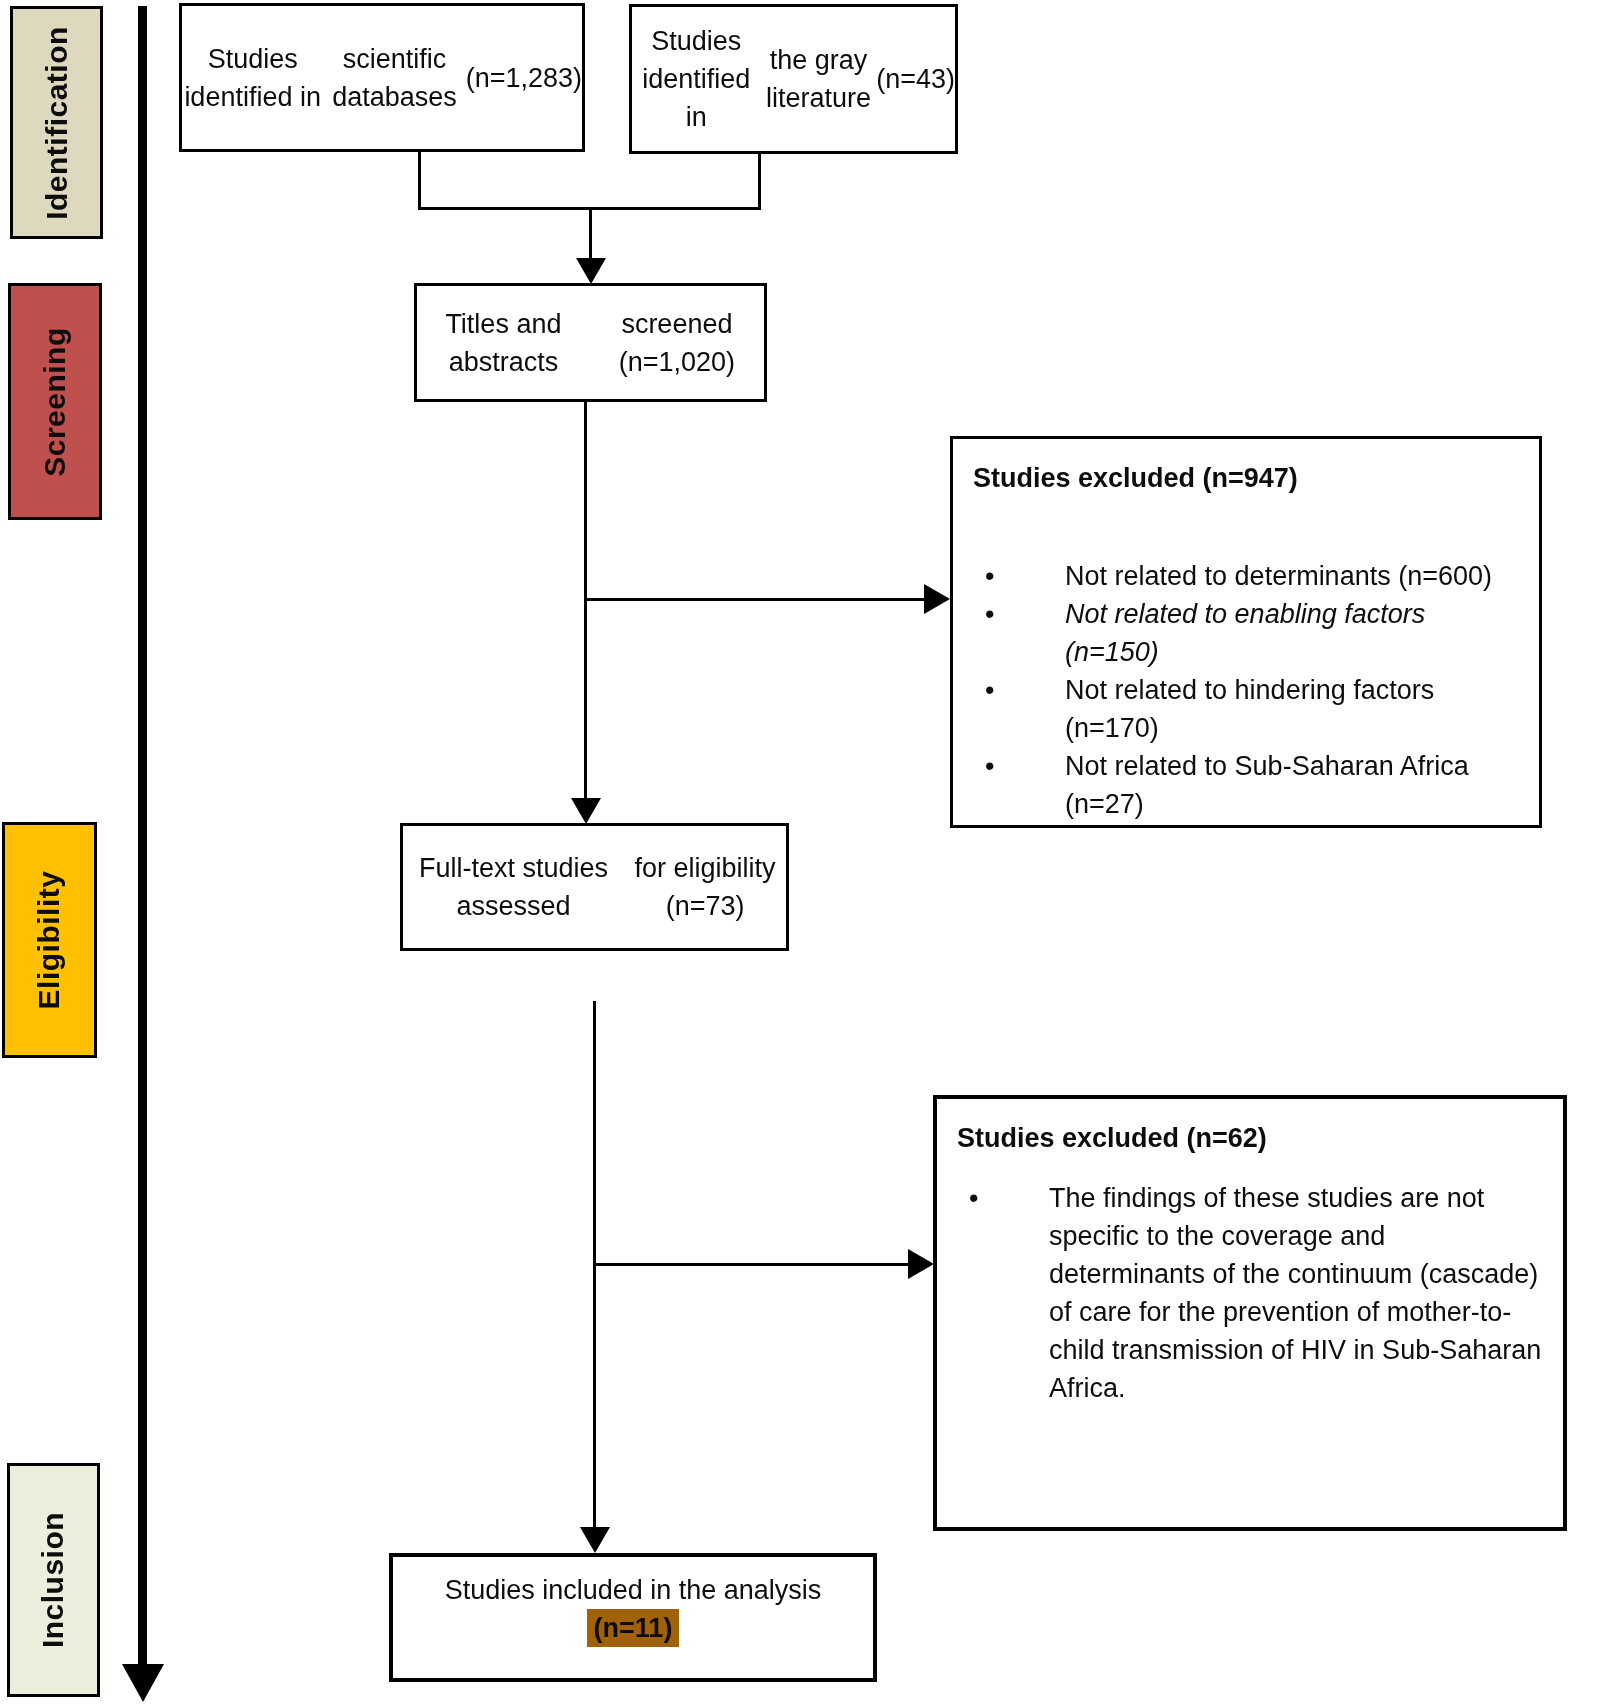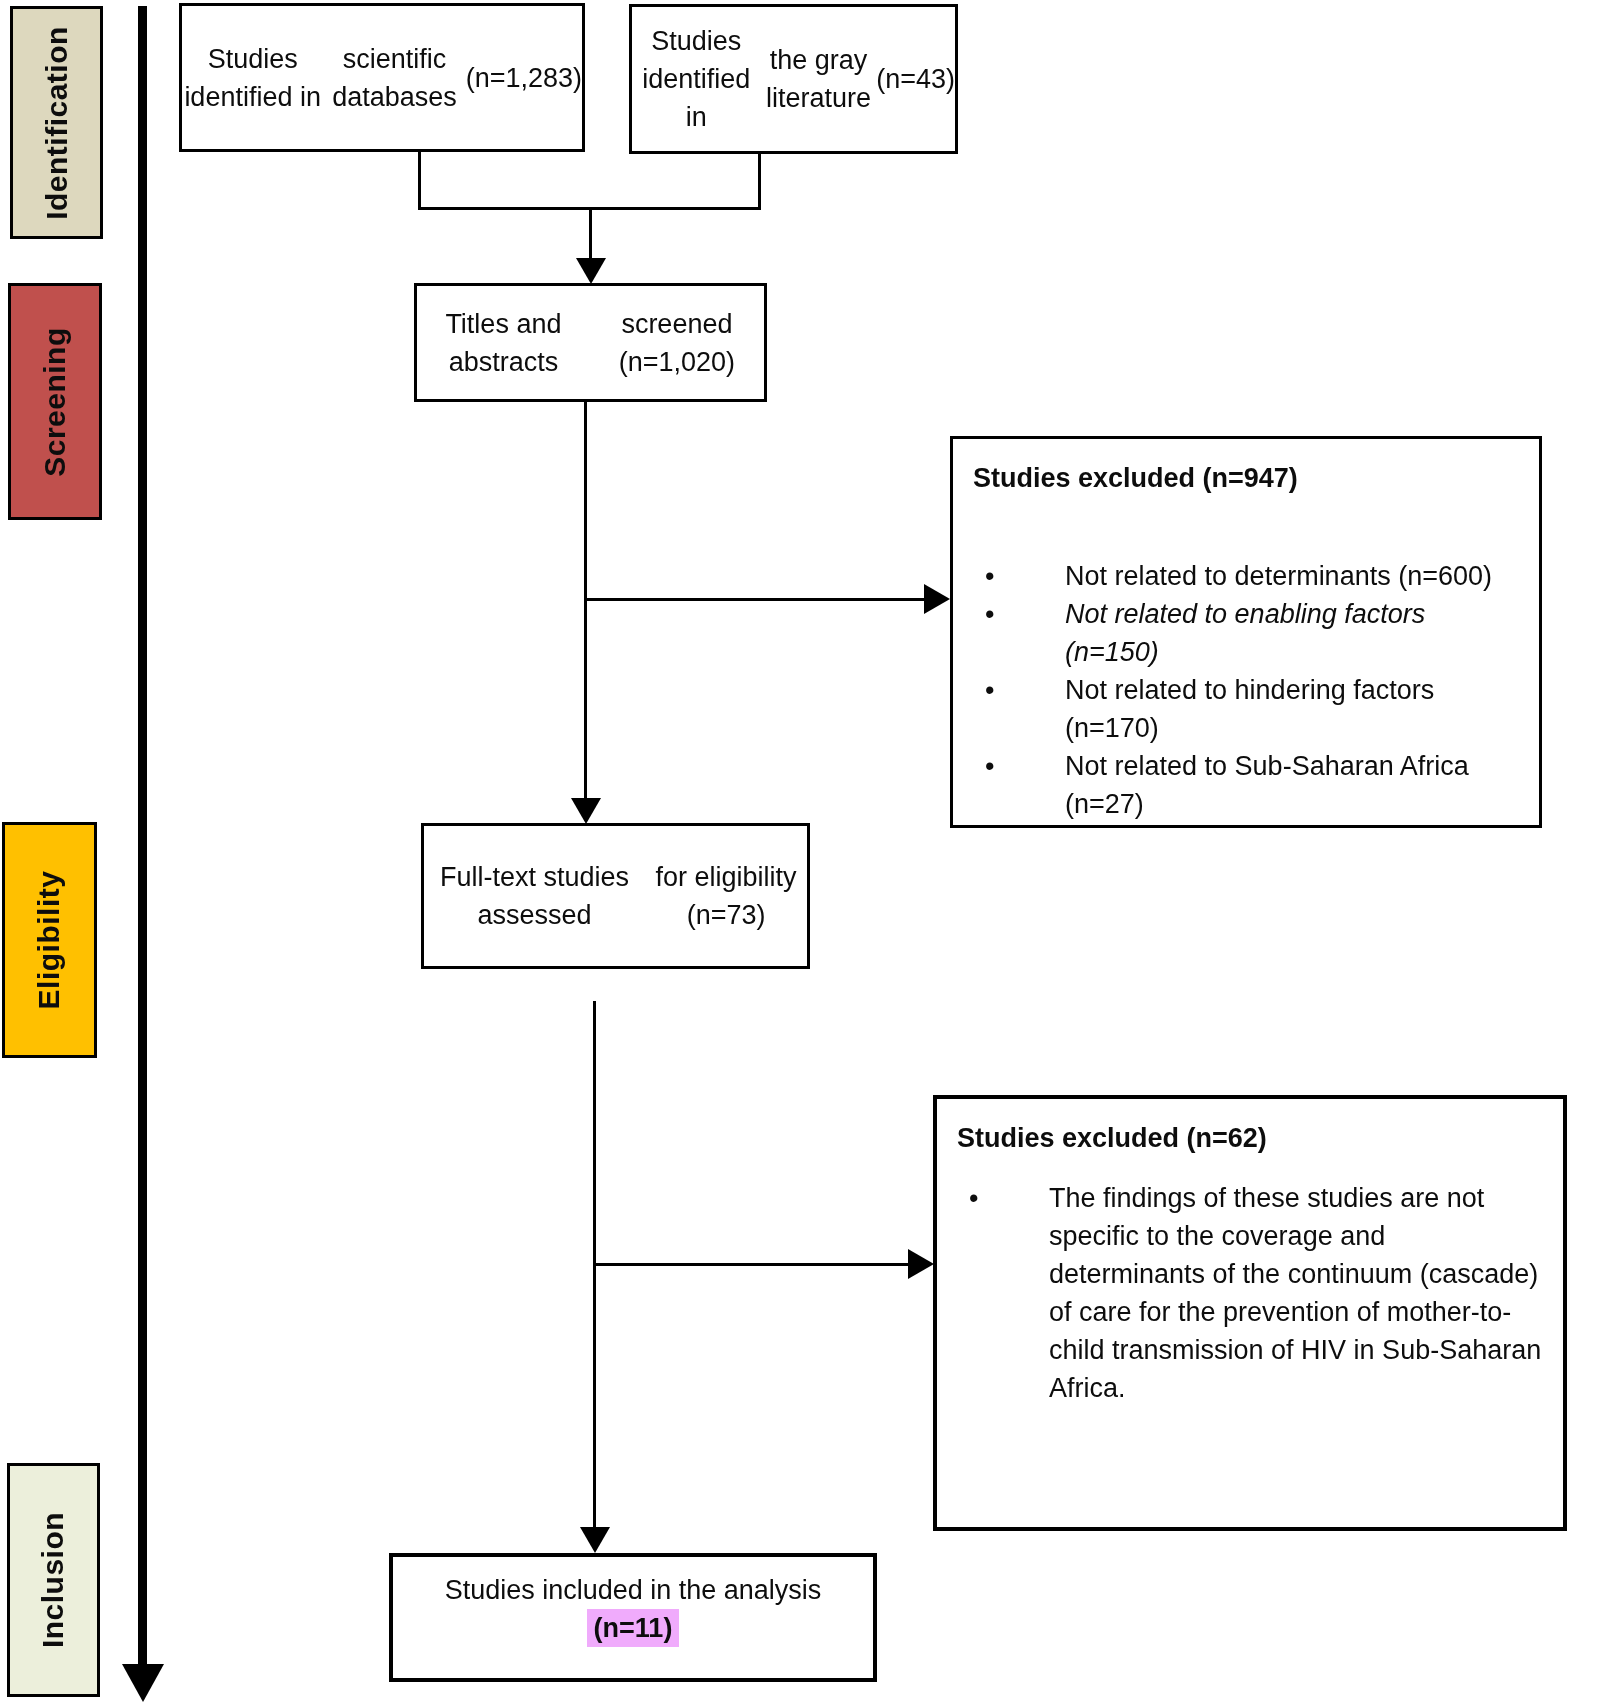--- a/index.html
+++ b/index.html
@@ -168,37 +168,37 @@
           <span class="bullet-text" style="width:470px;">Not related to hindering factors (n=170)</span>
         </li>
         <li>
           <span class="bullet-dot">•</span>
           <span class="bullet-text" style="width:470px;">Not related to Sub-Saharan Africa (n=27)</span>
         </li>
       </ul>
     </div>
   </div>
 
-  <div class="box center" style="left:421px; top:823px; width:389px; height:146px;justify-content:center;">
+  <div class="box center" style="left:400px; top:823px; width:389px; height:128px;justify-content:center;">
     <div class="line">Full-text studies assessed</div>
     <div class="line">for eligibility (n=73)</div>
   </div>
 
   <div class="box thick" style="left:933px; top:1095px; width:634px; height:436px;">
     <div class="ex-pad">
       <div class="ex-title">Studies excluded (n=62)</div>
       <ul class="bullets" style="margin-top:22px;">
         <li>
           <span class="bullet-dot">•</span>
           <span class="bullet-text" style="width:505px;">The findings of these studies are not specific to the coverage and determinants of the continuum (cascade) of care for the prevention of mother-to-child transmission of HIV in Sub-Saharan Africa.</span>
         </li>
       </ul>
     </div>
   </div>
 
   <div class="box thick" style="left:389px; top:1553px; width:488px; height:129px; text-align:center; padding-top:14px;">
     <div class="line">Studies included in the analysis</div>
     <div class="line">
-      <span class="hl" style="background-color: #f0abfc;">(n=11)</span>
+      <span class="hl" style="background-color: #a16207;">(n=11)</span>
     </div>
   </div>
 
 </div>
 
 </body></html>

